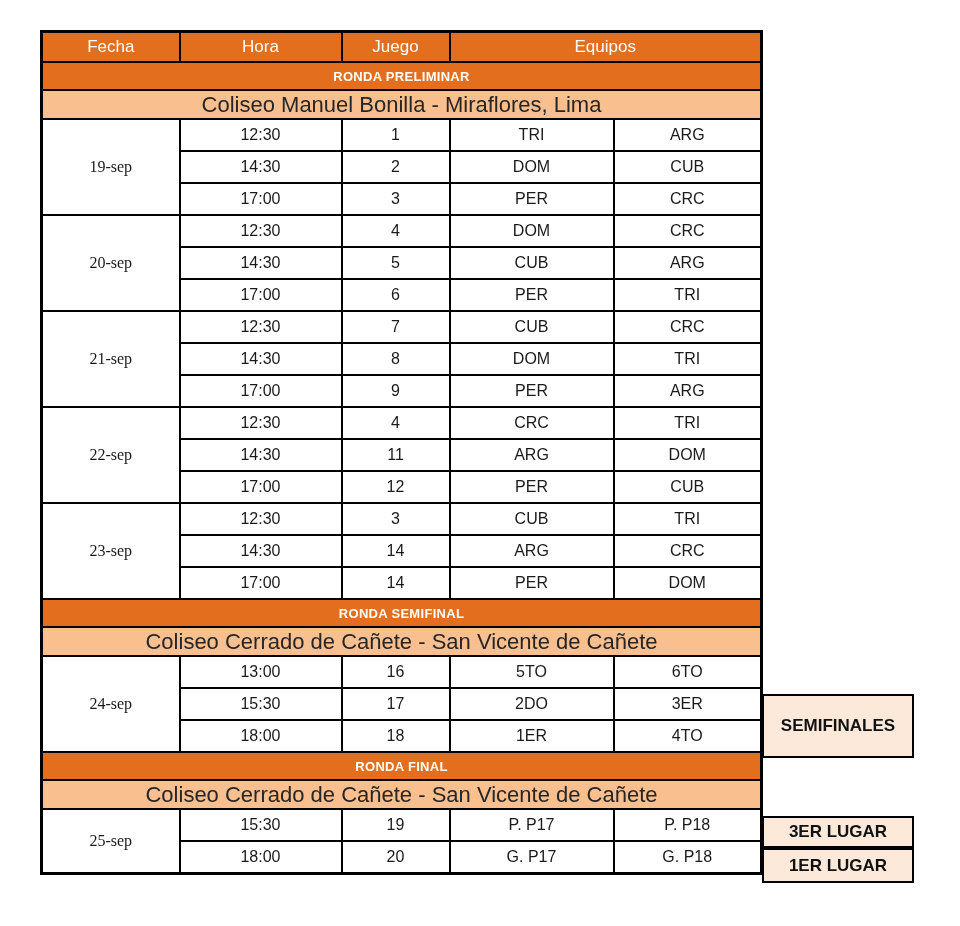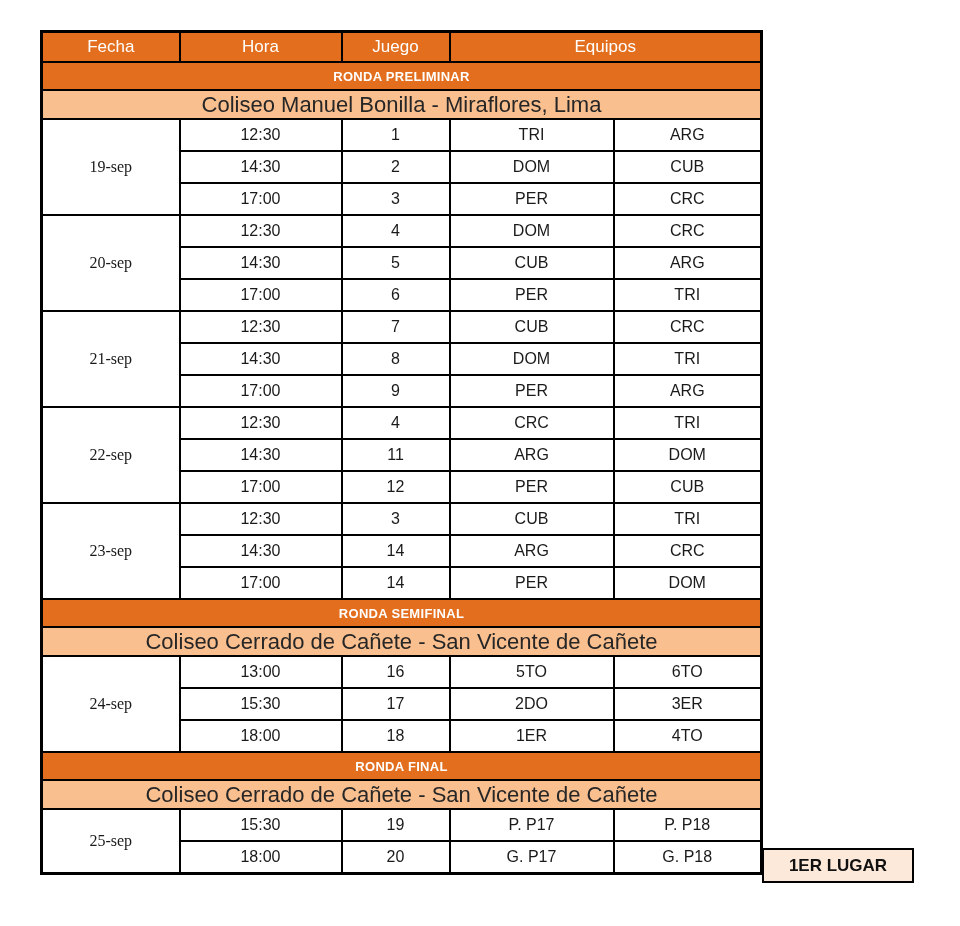--- a/index.html
+++ b/index.html
@@ -234,15 +234,17 @@
         </tr>
         <tr class="game">
           <td>18:00</td>
           <td>20</td>
           <td>G. P17</td>
           <td>G. P18</td>
         </tr>
       </tbody>
   </table>
 
+  <div class="side-box" style="top: 694px; height: 64px;">SEMIFINALES</div>
+  <div class="side-box" style="top: 816px; height: 32px;">3ER LUGAR</div>
   <div class="side-box" style="top: 848px; height: 35px; text-align: right;">1ER LUGAR</div>
 
 </div>
 
 </body></html>

